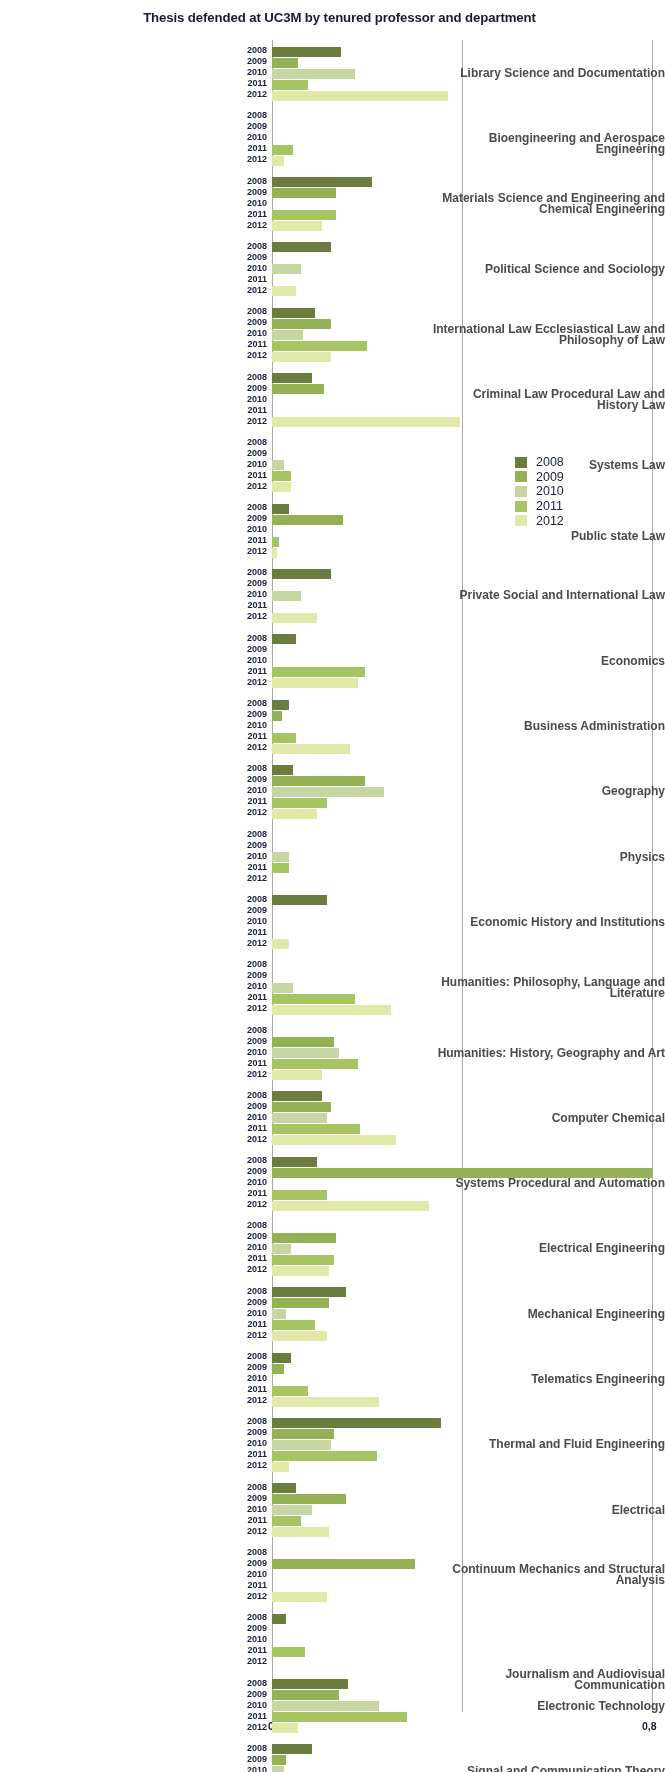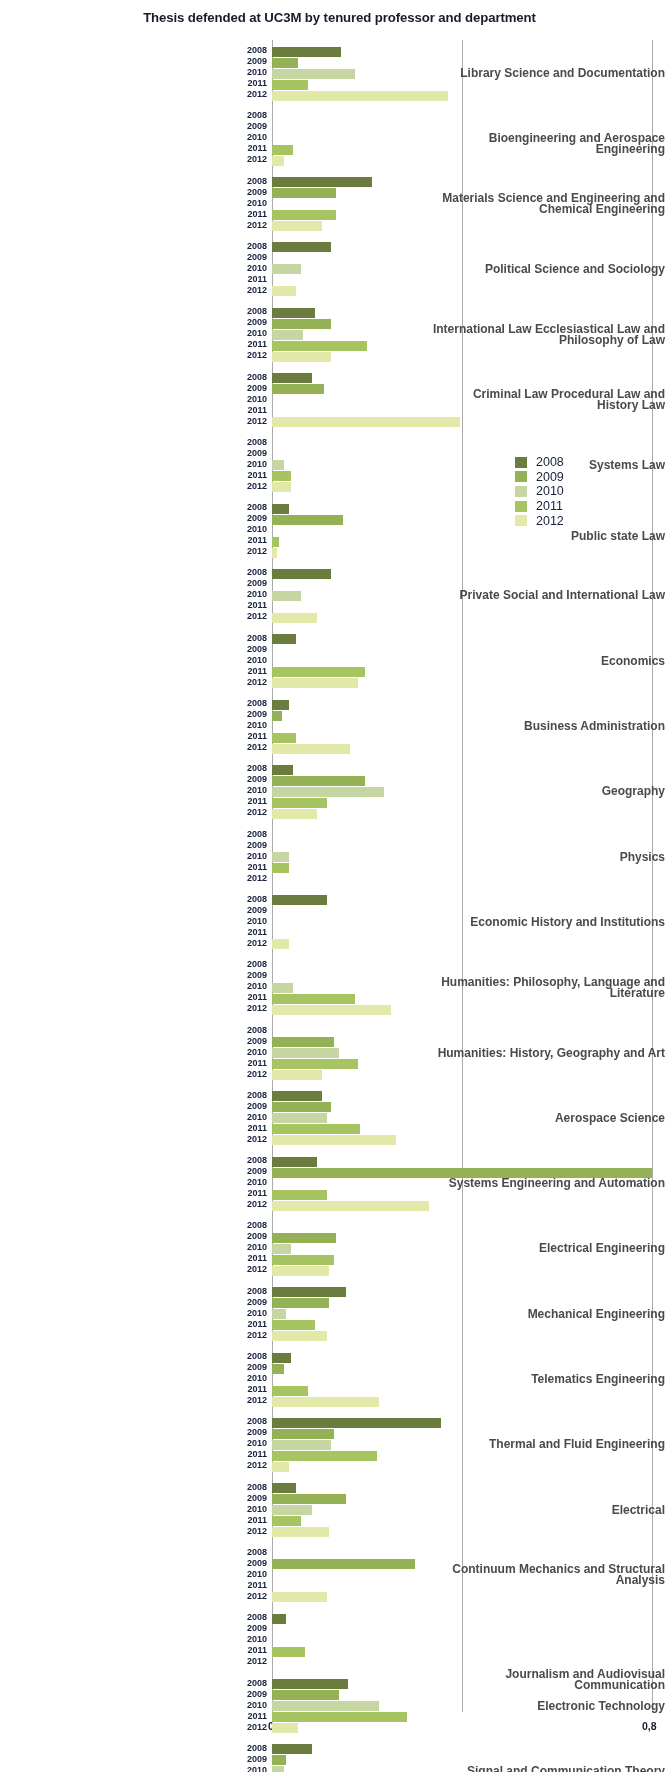--- a/index.html
+++ b/index.html
@@ -501,21 +501,21 @@
               <span class="yearlabel">2011</span>
               <div class="bar" style="width: 85.5px; background: rgb(167, 196, 98);"></div>
             </div>
             <div class="row">
               <span class="yearlabel">2012</span>
               <div class="bar" style="width: 49.875px; background: rgb(225, 232, 168);"></div>
             </div>
           </div>
         </div>
         <div class="group" style="top: 1050.8px; height: 55px;">
-          <div class="dept-label" style="top: 22px;">Aerospace Science</div>
+          <div class="dept-label" style="top: 22px;">Computer Chemical</div>
           <div class="rows">
             <div class="row">
               <span class="yearlabel">2008</span>
               <div class="bar" style="width: 49.875px; background: rgb(107, 124, 63);"></div>
             </div>
             <div class="row">
               <span class="yearlabel">2009</span>
               <div class="bar" style="width: 59.375px; background: rgb(148, 177, 85);"></div>
             </div>
             <div class="row">
@@ -526,21 +526,21 @@
               <span class="yearlabel">2011</span>
               <div class="bar" style="width: 87.875px; background: rgb(167, 196, 98);"></div>
             </div>
             <div class="row">
               <span class="yearlabel">2012</span>
               <div class="bar" style="width: 123.5px; background: rgb(225, 232, 168);"></div>
             </div>
           </div>
         </div>
         <div class="group" style="top: 1116.1px; height: 55px;">
-          <div class="dept-label" style="top: 22px;">Systems Engineering and Automation</div>
+          <div class="dept-label" style="top: 22px;">Systems Procedural and Automation</div>
           <div class="rows">
             <div class="row">
               <span class="yearlabel">2008</span>
               <div class="bar" style="width: 45.125px; background: rgb(107, 124, 63);"></div>
             </div>
             <div class="row">
               <span class="yearlabel">2009</span>
               <div class="bar" style="width: 380px; background: rgb(148, 177, 85);"></div>
             </div>
             <div class="row">

